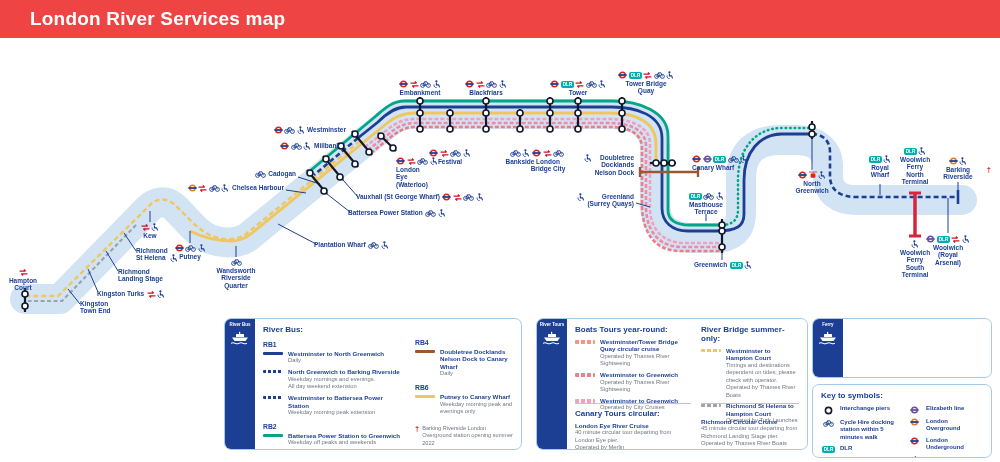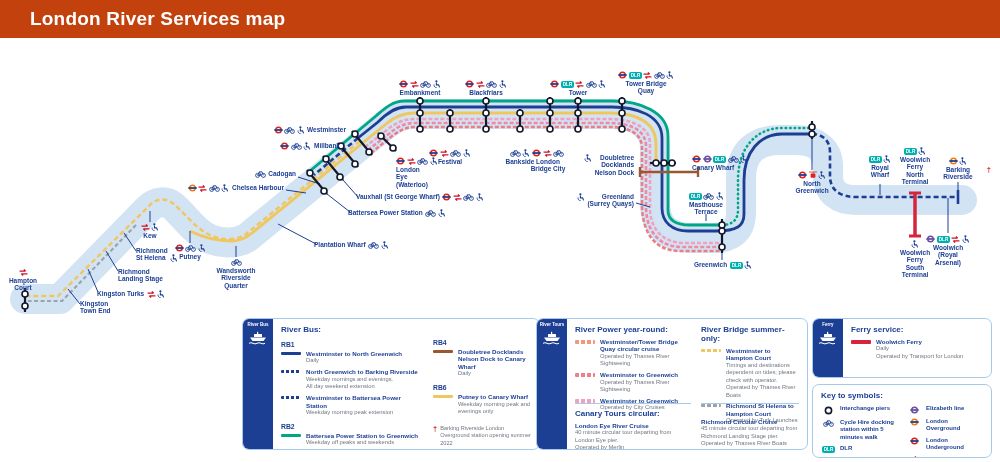--- a/index.html
+++ b/index.html
@@ -1,19 +1,19 @@
 <!DOCTYPE html>
 <html><head>
 <meta charset="utf-8">
 <style>
   html,body{margin:0;padding:0;background:#fff;}
   #page{position:relative;width:1000px;height:462px;background:#fff;overflow:hidden;
         font-family:"Liberation Sans",sans-serif;}
   
-  #hdr{position:absolute;left:0;top:0;width:1000px;height:38px;background:#c2410c;
+  #hdr{position:absolute;left:0;top:0;width:1000px;height:38px;background:#ef4444;
        display:flex;align-items:center;z-index:5;}
   #hdr .t{color:#fff;font-weight:bold;font-size:19px;margin-left:30px;letter-spacing:.2px;}
   
   #mapsvg{position:absolute;left:0;top:0;z-index:1;}
   
   .lbl{position:absolute;display:flex;flex-direction:column;align-items:center;gap:1px;
        font-weight:bold;font-size:6.5px;line-height:1.12;color:#1C3F94;text-align:center;z-index:3;}
   .lbl .nm{white-space:pre-line;}
   .ic-below{flex-direction:column-reverse;}
   .row{flex-direction:row;align-items:center;gap:2.5px;justify-content:flex-start;text-align:left;}
@@ -925,21 +925,21 @@
       </span>
     <span class="nm">Barking
 Riverside</span>
     <span class="icons dag">
         <span class="mic">
           <span style="color:#DC241F;font-weight:bold;font-size:7.5px;font-family:'Liberation Sans',sans-serif">†</span>
         </span>
       </span>
   </div>
 
-  <div class="lbox" style="left:242px;top:318px;width:296px;height:130px">
+  <div class="lbox" style="left:224px;top:318px;width:296px;height:130px">
     <div class="ltab">
       <span class="tname">River Bus</span>
       <svg width="20" height="14" viewBox="0 0 20 14">
         <path d="M2 6.5 H18 L15.5 10 H4.5 Z" fill="#fff"></path>
           <rect x="6" y="3" width="8" height="3" rx="0.6" fill="#fff"></rect>
         <rect x="9" y="0.8" width="1.2" height="2.2" fill="#fff"></rect>
         <path d="M1 12.3 Q3 11.1 5 12.3 T9 12.3 T13 12.3 T17 12.3" stroke="#fff" stroke-width="1" fill="none"></path>
       </svg>
     </div>
     <div class="lcontent">
@@ -1014,21 +1014,21 @@
       <svg width="20" height="14" viewBox="0 0 20 14">
         <path d="M2 6.5 H18 L15.5 10 H4.5 Z" fill="#fff"></path>
           <rect x="6" y="3" width="8" height="3" rx="0.6" fill="#fff"></rect>
         <rect x="9" y="0.8" width="1.2" height="2.2" fill="#fff"></rect>
         <path d="M1 12.3 Q3 11.1 5 12.3 T9 12.3 T13 12.3 T17 12.3" stroke="#fff" stroke-width="1" fill="none"></path>
       </svg>
     </div>
     <div class="lcontent">
       <div class="lcol" style="width:116px">
         <div class="tours-top">
-          <div class="lhead">River Power year-round:</div>
+          <div class="lhead">Boats Tours year-round:</div>
           <div class="entry">
               <span class="sw stripe1"></span>
             <span class="etxt">
                 <span class="ename">Westminster/Tower Bridge Quay circular cruise</span>
                 <span class="edesc">Operated by Thames River Sightseeing</span>
               </span>
             </div>
           <div class="entry">
               <span class="sw stripe2"></span>
             <span class="etxt">
@@ -1090,33 +1090,20 @@
   <div class="lbox" style="left:812px;top:318px;width:178px;height:58px">
     <div class="ltab">
       <span class="tname">Ferry</span>
       <svg width="20" height="14" viewBox="0 0 20 14">
         <path d="M2 6.5 H18 L15.5 10 H4.5 Z" fill="#fff"></path>
           <rect x="6" y="3" width="8" height="3" rx="0.6" fill="#fff"></rect>
         <rect x="9" y="0.8" width="1.2" height="2.2" fill="#fff"></rect>
         <path d="M1 12.3 Q3 11.1 5 12.3 T9 12.3 T13 12.3 T17 12.3" stroke="#fff" stroke-width="1" fill="none"></path>
       </svg>
     </div>
-    <div class="lcontent">
-      <div class="lcol">
-        <div class="lhead">Ferry service:</div>
-        <div class="entry">
-            <span class="sw solid-red"></span>
-          <span class="etxt">
-              <span class="ename">Woolwich Ferry</span>
-              <span class="edesc">Daily
-Operated by Transport for London</span>
-            </span>
-          </div>
-      </div>
-    </div>
   </div>
 
   <div class="lbox" style="left:812px;top:384px;width:178px;height:72px">
     <div class="lcontent" style="flex-direction:column;gap:3px;padding:6px 8px">
       <div class="lhead" style="margin-bottom:2px">Key to symbols:</div>
       <div style="display:flex;gap:8px">
         <div class="lcol" style="width:78px">
           <div class="kitem">
               <span class="kicon">
                 <span class="mic">

